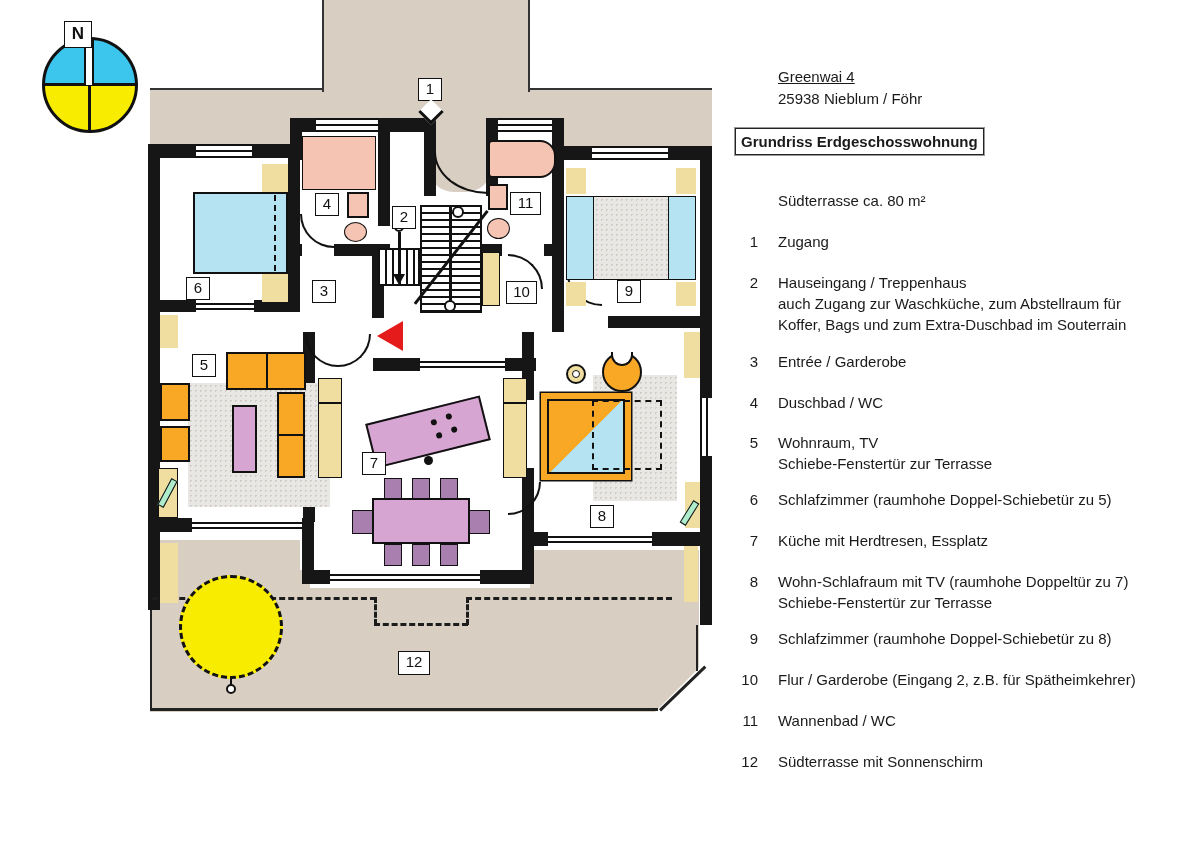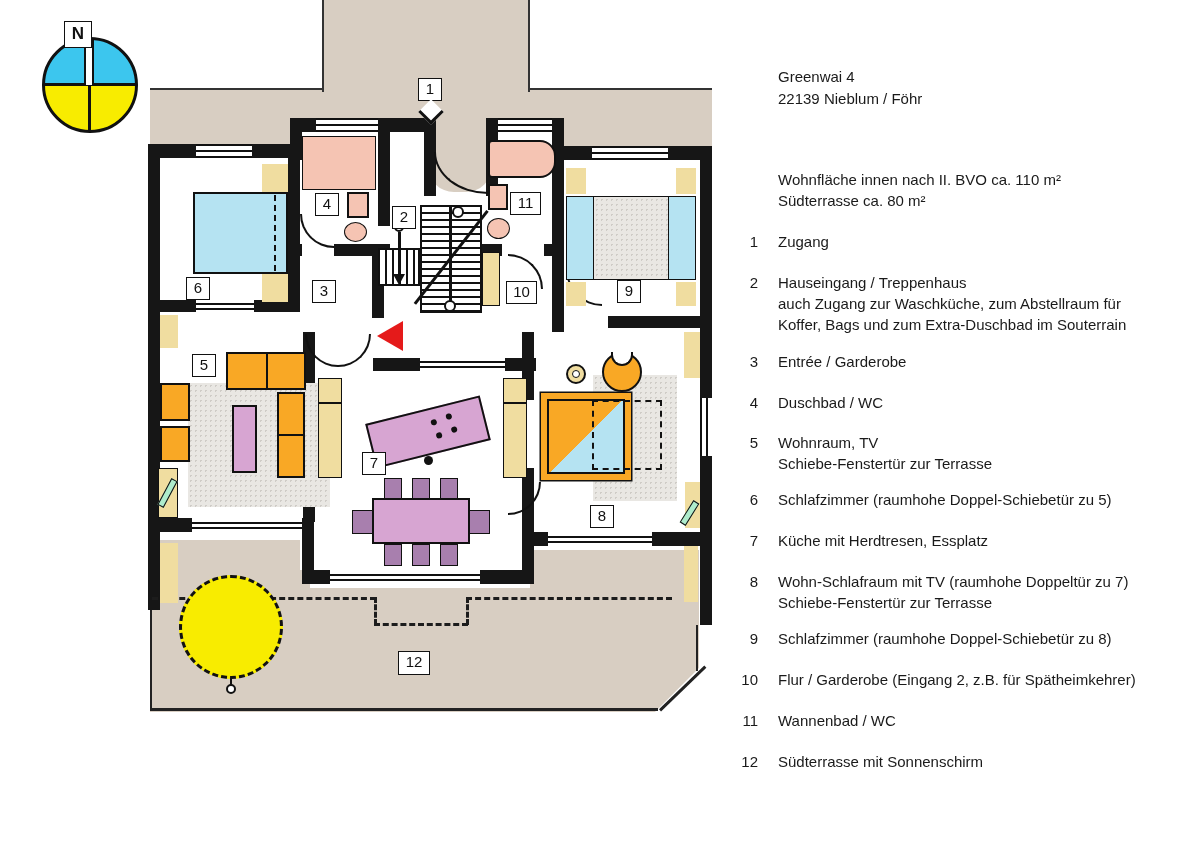--- a/index.html
+++ b/index.html
@@ -217,23 +217,23 @@
 <div class="abs label-box" style="left:315px;top:193px;width:24px;height:23px;">4</div>
 <div class="abs label-box" style="left:192px;top:354px;width:24px;height:23px;">5</div>
 <div class="abs label-box" style="left:186px;top:277px;width:24px;height:23px;">6</div>
 <div class="abs label-box" style="left:362px;top:452px;width:24px;height:23px;">7</div>
 <div class="abs label-box" style="left:590px;top:505px;width:24px;height:23px;">8</div>
 <div class="abs label-box" style="left:617px;top:280px;width:24px;height:23px;">9</div>
 <div class="abs label-box" style="left:506px;top:281px;width:31px;height:23px;">10</div>
 <div class="abs label-box" style="left:510px;top:192px;width:31px;height:23px;">11</div>
 <div class="abs label-box" style="left:398px;top:651px;width:32px;height:24px;">12</div>
 
-<div class="hdr" style="left:778px;top:66px;">Greenwai 4</div>
-<div class="hdr" style="left:778px;top:88px;">22139 Nieblum / Föhr</div>
-<div class="hdr" style="left:778px;top:169px;">Wohnfläche innen nach II. BVO ca. 110 m²</div>
+<div class="hdr" style="left:778px;top:66px;text-decoration:underline;">Greenwai 4</div>
+<div class="hdr" style="left:778px;top:88px;">25938 Nieblum / Föhr</div>
+<div class="hdr" style="left:735px;top:128px;font-weight:bold;border:1.6px solid #222;padding:2px 5px;box-shadow:0 0 0 1px #999;">Grundriss Erdgeschosswohnung</div>
 <div class="hdr" style="left:778px;top:190px;">Südterrasse ca. 80 m²</div>
 
 <div id="legend">
   <div class="legend-item" style="left: 736px; width: 460px; top: 231px;">
     <div class="legend-num">1</div>
     <div class="legend-text">
       <div>Zugang</div>
 
     </div>
   </div>

